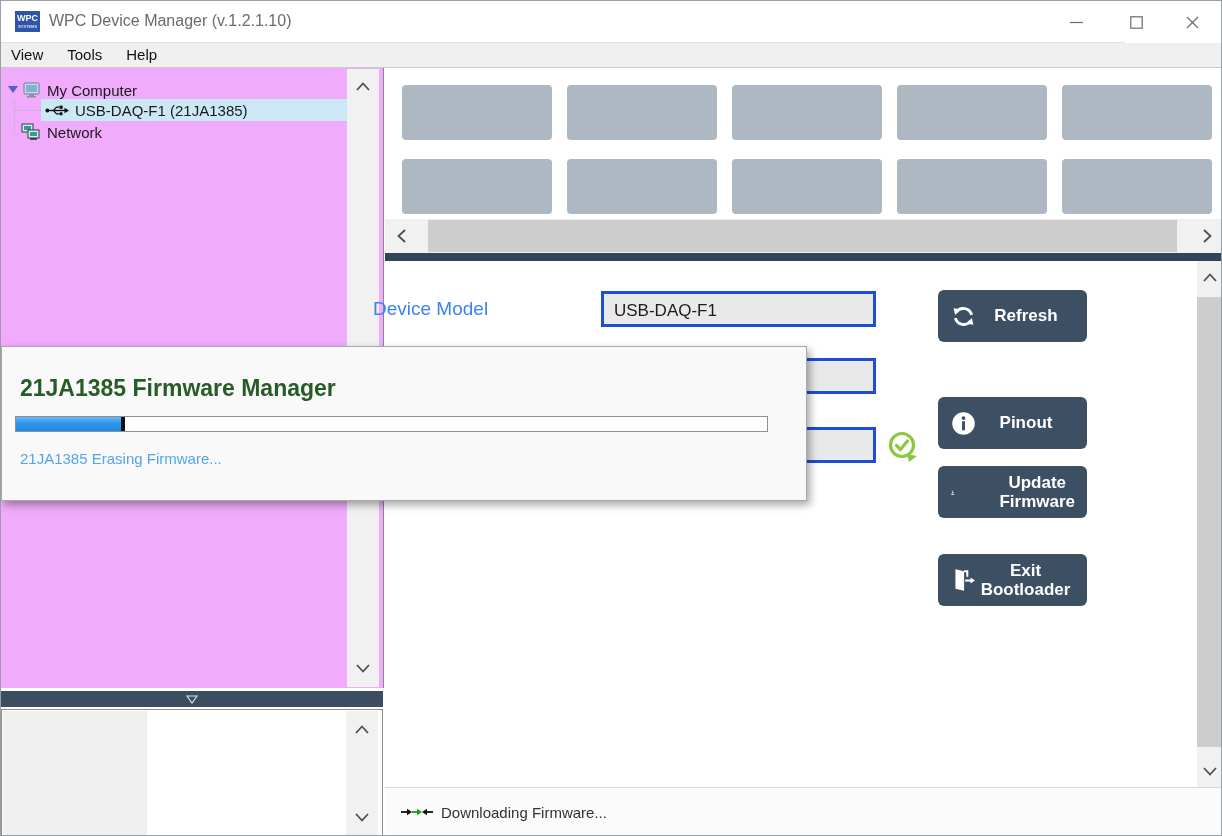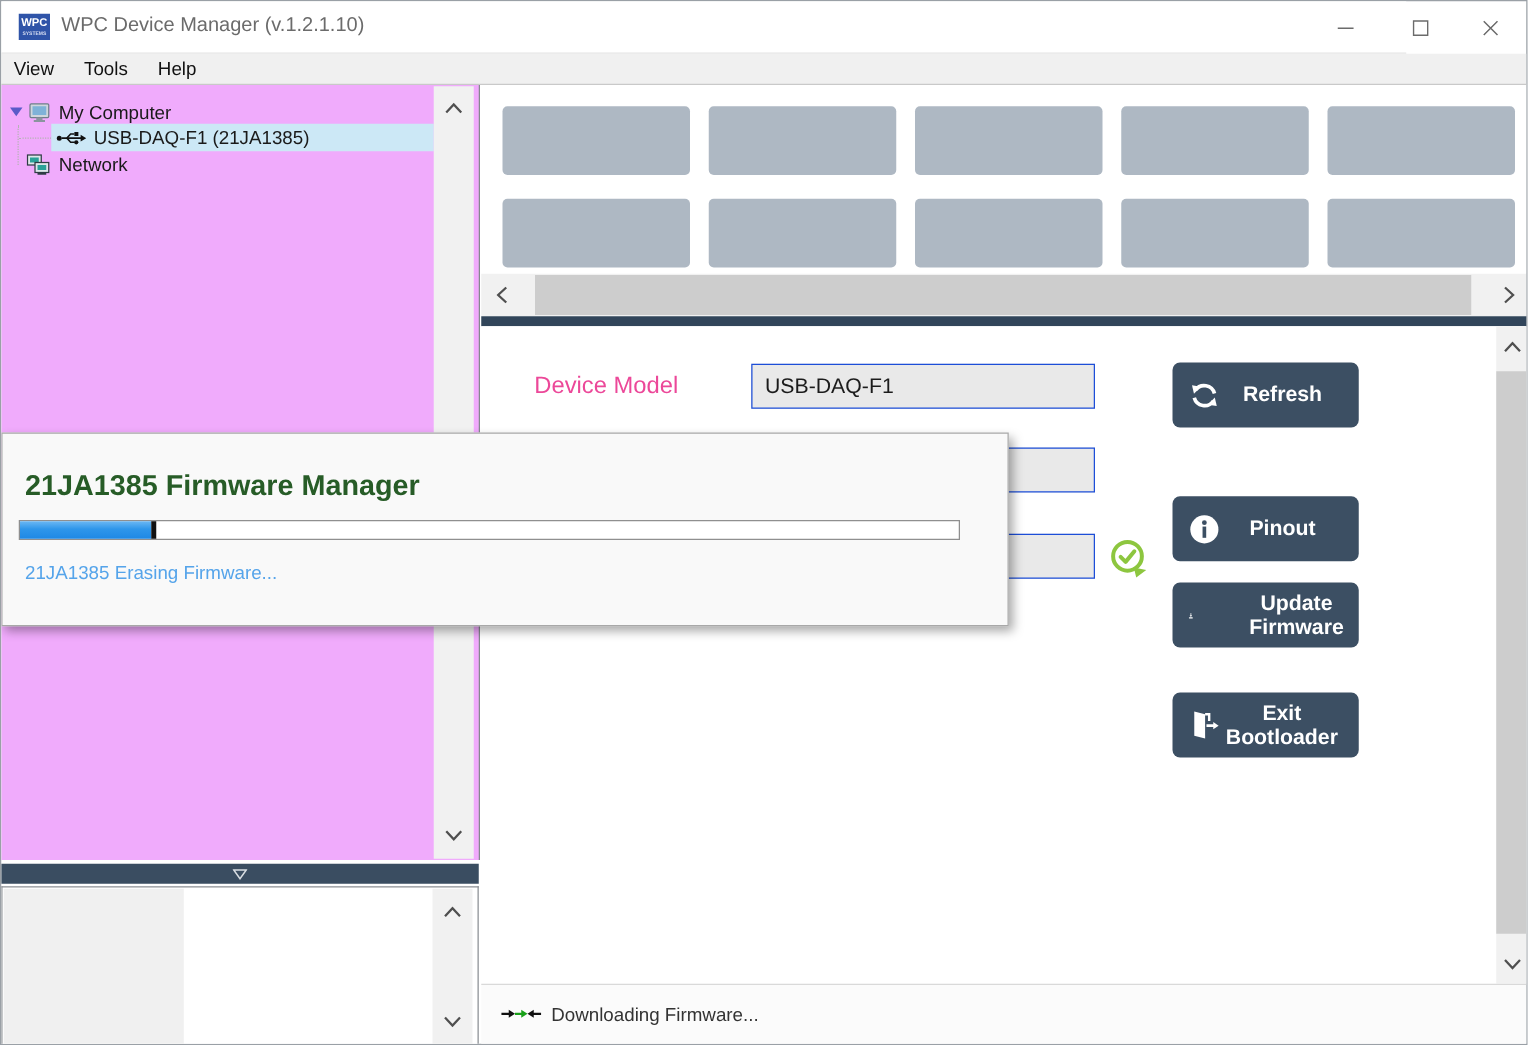--- a/index.html
+++ b/index.html
@@ -13,21 +13,21 @@
   .logo { position:absolute; left:14px; top:10px; width:25px; height:21px; background:#2f54a8;
           color:#fff; font-weight:bold; font-size:9px; text-align:center; line-height:14px; }
   .logo .sub { display:block; font-size:4px; line-height:4px; color:#d7def2; }
   .win-title { position:absolute; left:48px; top:11px; font-size:16px; color:#6b6b6b; }
   .win-btn { position:absolute; top:0; width:46px; height:42px; display:flex; align-items:center;
              justify-content:center; }
   .win-btn.min { left:1052px; } .win-btn.max { left:1112px; } .win-btn.close { left:1168px; }
 
   
   .menubar { position:absolute; left:0; top:42px; width:1222px; height:25px; background:#f0f0f0;
-             border-bottom:1px solid #c9c9c9; display:flex; align-items:center; }
+             border-bottom:1px solid #c9c9c9; display:flex; align-items:flex-end; }
   .menu-item { font-size:15px; color:#111; padding:0 12px; height:25px; line-height:25px; }
   .menu-item:first-child { padding-left:10px; }
 
   
   .tree-panel { position:absolute; left:0; top:67px; width:383px; height:620px; background:#f0abfc;
                 border-right:1px solid #85898f; }
   .tree-row { position:absolute; height:22px; display:flex; align-items:center; font-size:15px; }
   .tree-row .lbl { white-space:nowrap; }
   .row-mycomputer { left:6px; top:11px; }
   .row-usb { left:40px; top:31px; width:306px; background:#cce8f6; padding-left:4px; }
@@ -59,24 +59,24 @@
 
   
   .grid-area { position:absolute; left:384px; top:67px; width:838px; height:151px; background:#fff; }
   .tile { position:absolute; width:150px; height:55px; background:#aeb8c3; border-radius:4px; }
 
   .h-sb { left:384px; top:218px; width:838px; height:34px; }
   .dark-bar { position:absolute; left:384px; top:252px; width:838px; height:8px; background:#31455a; }
 
   .main-panel { position:absolute; left:384px; top:260px; width:838px; height:526px; background:#fff; }
 
-  .dm-label { position:absolute; left:384px; top:297px; width:200px; text-align:center;
-              font-size:19px; color:#ec4899; }
+  .dm-label { position:absolute; left:372px; top:297px; width:200px; text-align:left;
+              font-size:19px; color:#3b82f6; }
   .field { position:absolute; left:600px; width:275px; height:36px; background:#e9e9e9;
-           border:1px solid #1d4ed8; font-size:17px; color:#1c1c1c; line-height:34px;
+           border:3px solid #1d4ed8; font-size:17px; color:#1c1c1c; line-height:34px;
            padding-left:10px; }
   .f1 { top:290px; } .f2 { top:357px; } .f3 { top:426px; }
   .ok-icon { position:absolute; left:886px; top:429px; }
 
   .btn { position:absolute; left:937px; width:149px; height:52px; background:#3c4f63;
          border-radius:6px; color:#fff; font-weight:bold; font-size:17px; display:flex;
          align-items:center; padding:0 12px; }
   .btn .txt { flex:1; text-align:center; }
   .btn .lines { flex:1; text-align:center; line-height:19px; }
   .btn .lines span { display:block; }

